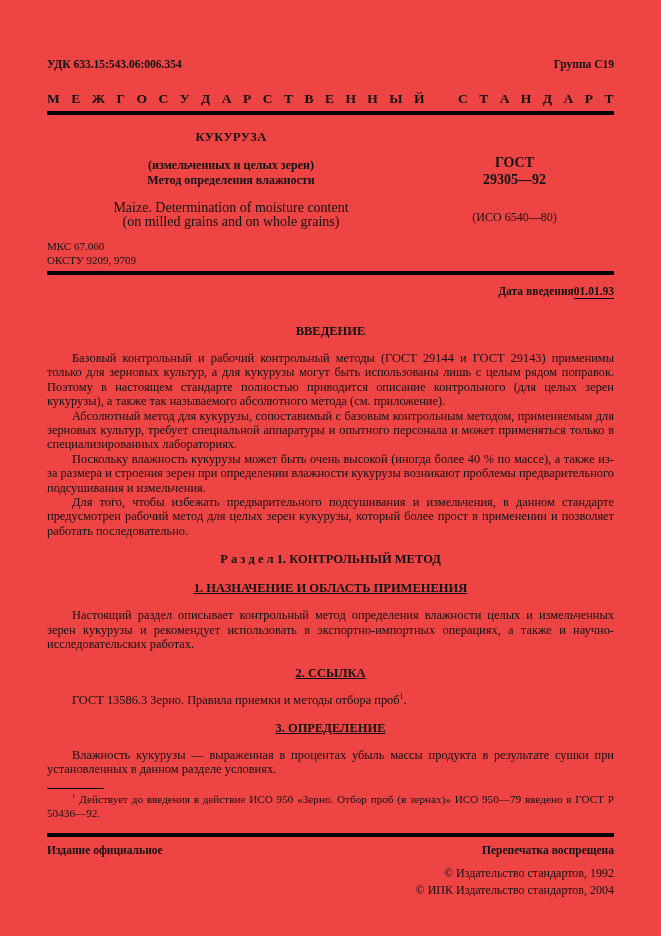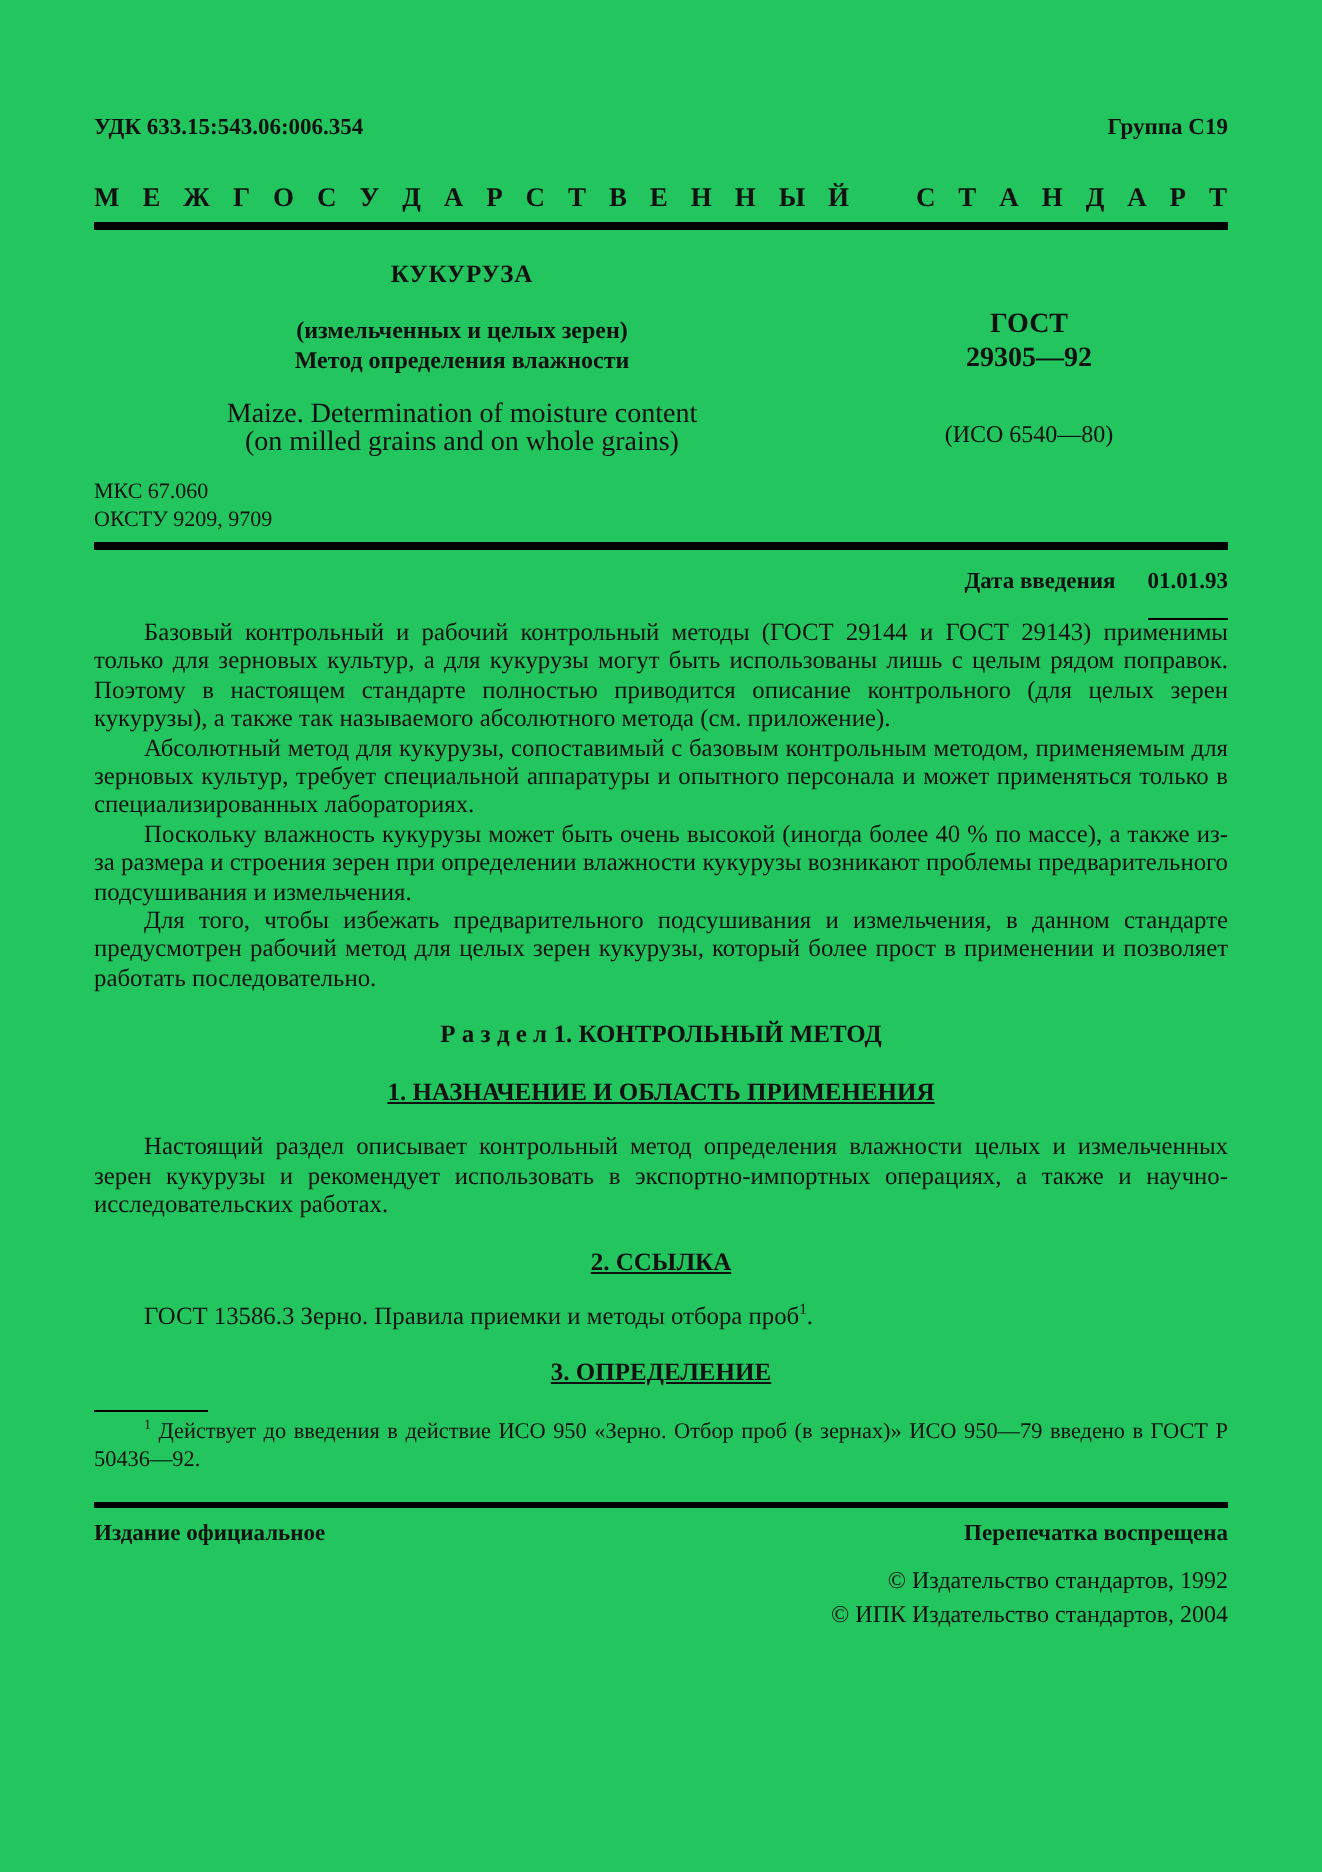--- a/index.html
+++ b/index.html
@@ -1,21 +1,21 @@
 <!DOCTYPE html>
 <html><head>
 <meta charset="utf-8">
 <style>
   html, body { margin: 0; padding: 0; background: #e8e8e8; }
   .page {
     position: relative;
     width: 661px;
     height: 936px;
     margin: 0 auto;
-    background: #22c55e;
+    background: #ef4444;
     box-sizing: border-box;
     padding: 58px 47px 0 47px;
     font-family: "Liberation Serif", "DejaVu Serif", serif;
     color: #111;
     overflow: hidden;
   }
 
   
   .udk-row {
     display: flex;
@@ -60,22 +60,22 @@
   .codes-block { margin-top: 11px; font-size: 11px; line-height: 13.5px; }
 
   .date-row {
     margin-top: 10px;
     text-align: right;
     font-size: 11.5px;
     font-weight: bold;
   }
   .date-value {
     border-bottom: 1.5px solid #000;
-    padding-bottom: 12px;
-    margin-left: 16px;
+    padding-bottom: 1px;
+    margin-left: 0;
   }
 
   
   .center-heading {
     text-align: center;
     font-weight: bold;
     font-size: 12.5px;
     margin: 0;
   }
   .h-intro   { margin-top: 27px; }
@@ -158,34 +158,36 @@
     <div>МКС 67.060</div>
     <div>ОКСТУ 9209, 9709</div>
   </div>
 
   <div class="thick-rule"></div>
 
   <div class="date-row">
     <span>Дата введения</span><span class="date-value">01.01.93</span>
   </div>
 
+  <h2 class="center-heading h-intro">ВВЕДЕНИЕ</h2>
   <p class="body-par first-par">Базовый контрольный и рабочий контрольный методы (ГОСТ 29144 и ГОСТ 29143) применимы только для зерновых культур, а для кукурузы могут быть использованы лишь с целым рядом поправок. Поэтому в настоящем стандарте полностью приводится описание контрольного (для целых зерен кукурузы), а также так называемого абсолютного метода (см. приложение).</p>
   <p class="body-par">Абсолютный метод для кукурузы, сопоставимый с базовым контрольным методом, применяемым для зерновых культур, требует специальной аппаратуры и опытного персонала и может применяться только в специализированных лабораториях.</p>
   <p class="body-par">Поскольку влажность кукурузы может быть очень высокой (иногда более 40 % по массе), а также из-за размера и строения зерен при определении влажности кукурузы возникают проблемы предварительного подсушивания и измельчения.</p>
   <p class="body-par">Для того, чтобы избежать предварительного подсушивания и измельчения, в данном стандарте предусмотрен рабочий метод для целых зерен кукурузы, который более прост в применении и позволяет работать последовательно.</p>
 
   <h2 class="center-heading h-razdel">Р а з д е л 1.  КОНТРОЛЬНЫЙ МЕТОД</h2>
 
   <h3 class="center-heading h-sub">1.  НАЗНАЧЕНИЕ И ОБЛАСТЬ ПРИМЕНЕНИЯ</h3>
   <p class="body-par first-par">Настоящий раздел описывает контрольный метод определения влажности целых и измельченных зерен кукурузы и рекомендует использовать в экспортно-импортных операциях, а также и научно-исследовательских работах.</p>
 
   <h3 class="center-heading h-sub">2.  ССЫЛКА</h3>
   <p class="body-par ref-par"><span>ГОСТ 13586.3  Зерно. Правила приемки и методы отбора проб</span><sup>1</sup><span>.</span></p>
 
   <h3 class="center-heading h-sub">3.  ОПРЕДЕЛЕНИЕ</h3>
+  <p class="body-par first-par">Влажность кукурузы — выраженная в процентах убыль массы продукта в результате сушки при установленных в данном разделе условиях.</p>
 
   <div class="footnote">
     <div class="footnote-rule"></div>
     <p class="footnote-text"><sup>1</sup><span> Действует до введения в действие ИСО 950 «Зерно. Отбор проб (в зернах)» ИСО 950—79 введено в ГОСТ Р 50436—92.</span></p>
   </div>
 
   <div class="footer-rule"></div>
   <div class="footer-row">
     <span>Издание официальное</span>
     <span>Перепечатка воспрещена</span>

